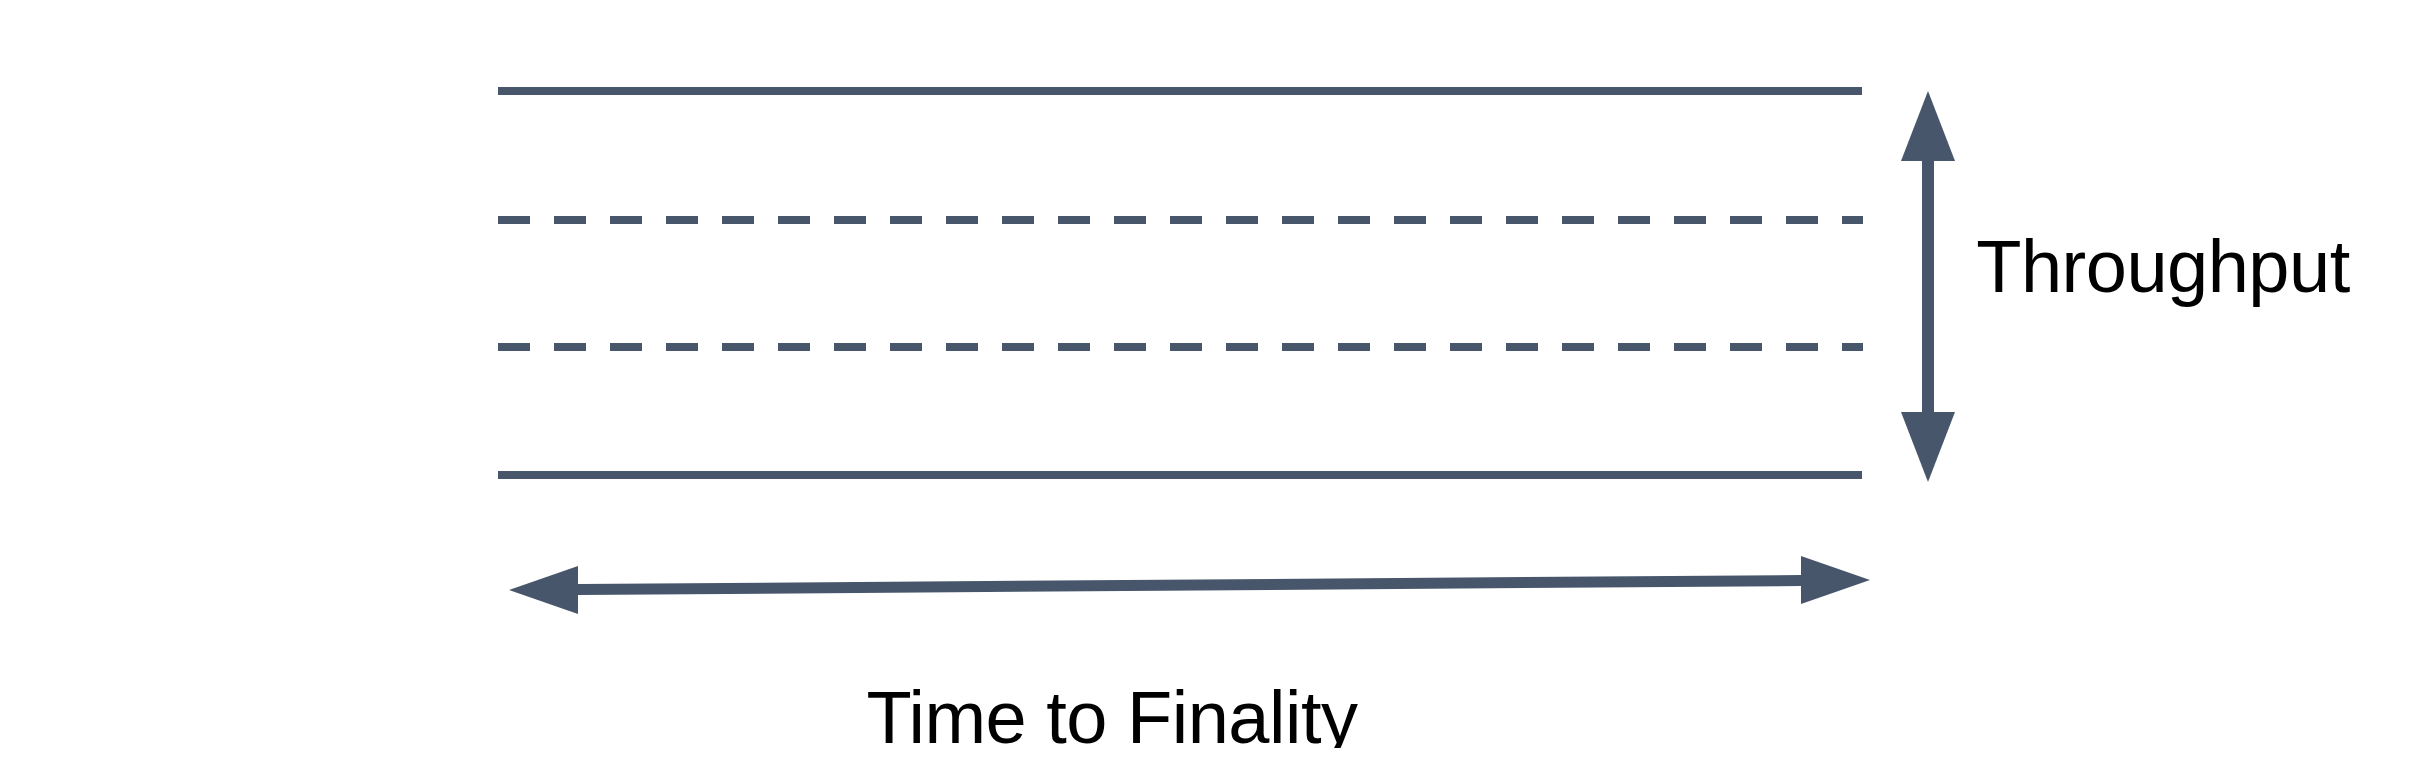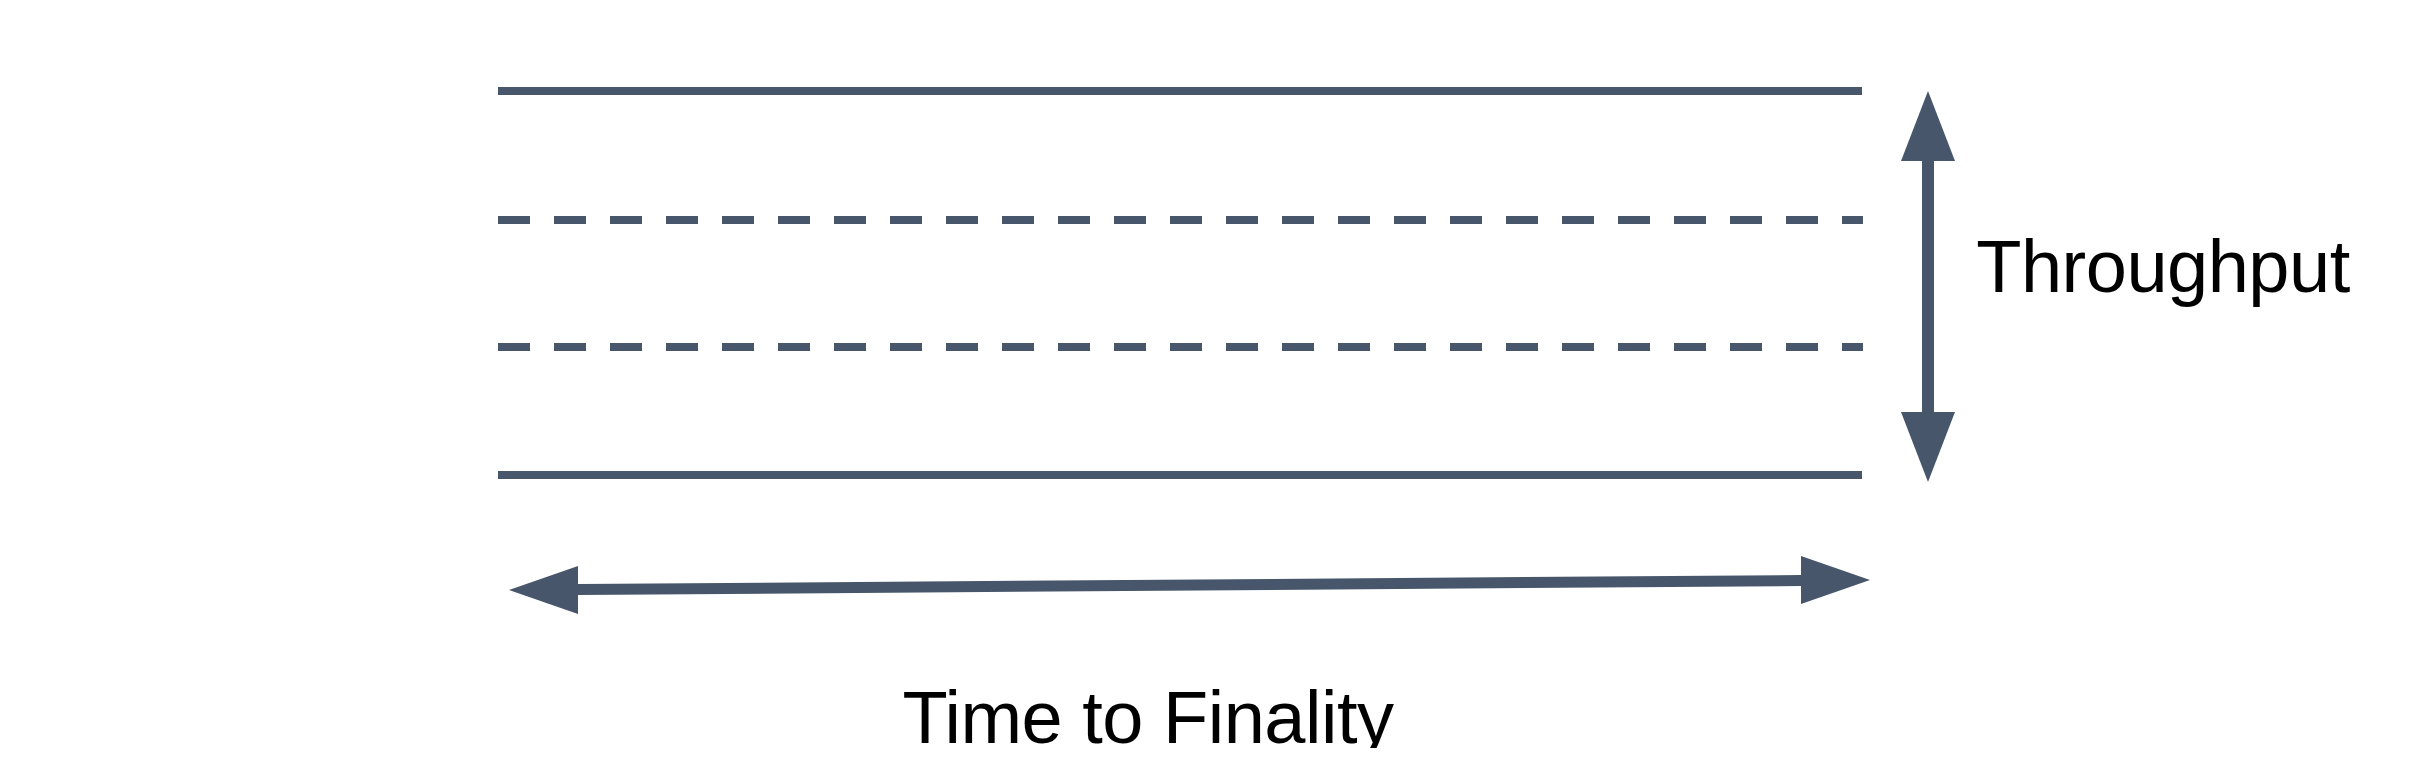--- a/index.html
+++ b/index.html
@@ -30,21 +30,21 @@
     line-height: 1.1;
     color: var(--color-text, #000000);
     white-space: nowrap;
     letter-spacing: -0.5px;
   }
   .axis-label.throughput {
     left: 2163px;
     top: 267px;
   }
   .axis-label.time-to-finality {
-    left: 1148px;
+    left: 1112px;
     top: 718px;
   }
 </style>
 </head>
 <body>
 
 <div class="stage">
 
   <svg class="diagram-svg" viewBox="0 0 2410 780" xmlns="http://www.w3.org/2000/svg">
 

